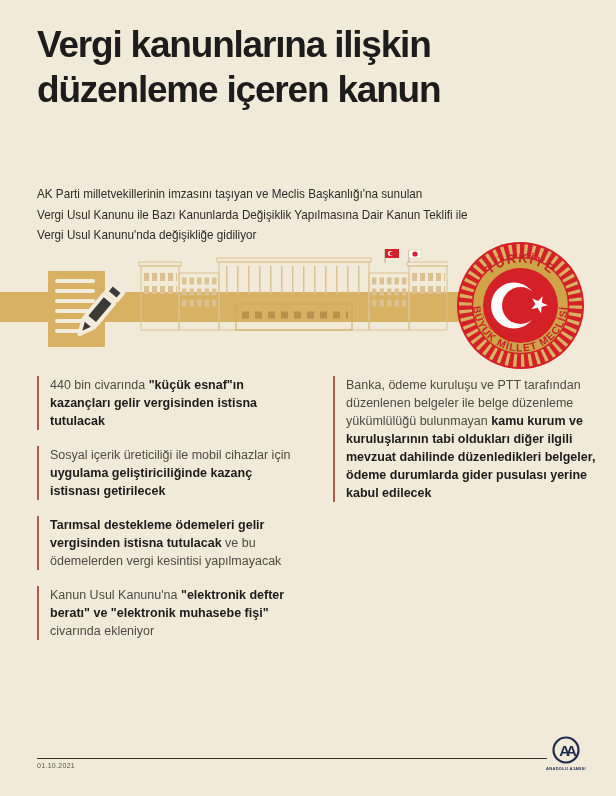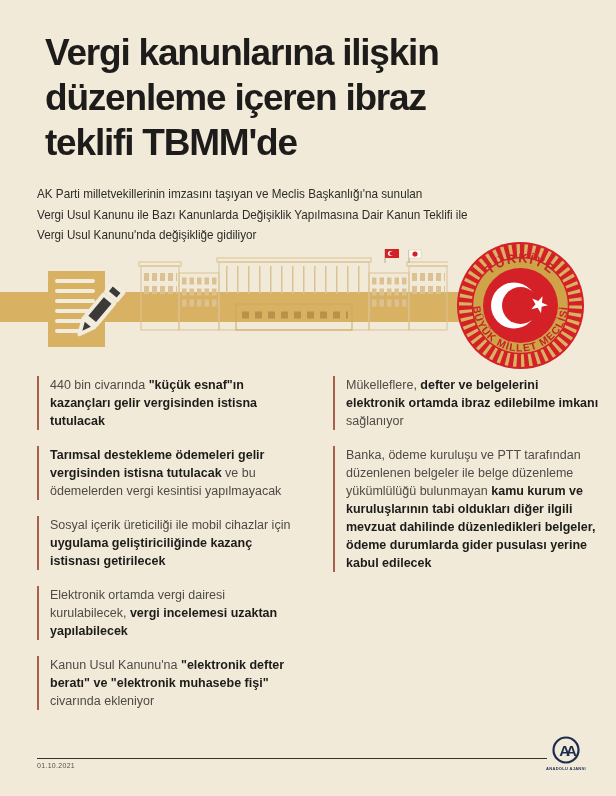--- a/index.html
+++ b/index.html
@@ -3,21 +3,21 @@
 <meta charset="utf-8">
 <style>
   html,body{margin:0;padding:0;background:#e8e2d2;}
   .page{
     position:relative;width:616px;height:796px;margin:0 auto;
     background:#f1ead9;overflow:hidden;
     font-family:"Liberation Sans",sans-serif;
   }
   
   .title{
-    position:absolute;left:37px;top:22px;margin:8px;
+    position:absolute;left:37px;top:22px;margin:0;
     font-size:37px;font-weight:800;line-height:45px;letter-spacing:-1.2px;
     color:#1d1c1a;
   }
   .title span{display:block;}
   .subtitle{
     position:absolute;left:37px;top:184px;margin:0;
     font-size:13px;font-weight:500;line-height:20.5px;color:#2e2c28;
     transform:scaleX(.9);transform-origin:left top;white-space:nowrap;
   }
   .subtitle span{display:block;}
@@ -39,22 +39,21 @@
   .footer-date{position:absolute;left:37px;top:762px;font-size:7px;color:#55524a;letter-spacing:.3px;}
   .aa-logo{position:absolute;left:545px;top:735px;}
 </style>
 </head>
 <body>
 
 <div class="page">
 
   <h1 class="title">
     <span>Vergi kanunlarına ilişkin</span>
-    <span>düzenleme içeren ibraz</span>
-    <span>teklifi TBMM'de</span>
+    <span>düzenleme içeren kanun</span>
   </h1>
 
   <p class="subtitle">
     <span>AK Parti milletvekillerinin imzasını taşıyan ve Meclis Başkanlığı'na sunulan</span>
     <span>Vergi Usul Kanunu ile Bazı Kanunlarda Değişiklik Yapılmasına Dair Kanun Teklifi ile</span>
     <span>Vergi Usul Kanunu'nda değişikliğe gidiliyor</span>
   </p>
 
   <div class="band"></div>
 
@@ -135,27 +134,25 @@
     </text>
     <circle cx="65.5" cy="65.5" r="37.5" fill="#d42027"></circle>
     <circle cx="59" cy="65.5" r="23" fill="#ffffff"></circle>
     <circle cx="65.5" cy="65.5" r="18.5" fill="#d42027"></circle>
     <path d="M0,-9 L2,-2.8 L8.6,-2.8 L3.3,1.1 L5.3,7.3 L0,3.5 L-5.3,7.3 L-3.3,1.1 L-8.6,-2.8 L-2,-2.8 Z" fill="#ffffff" transform="translate(84,64.5) rotate(95)"></path>
   </svg>
 
   <div class="cols">
     <div class="col" id="col-left">
         <div class="bullet"><span>440 bin civarında </span><span class="b">"küçük esnaf"ın kazançları gelir vergisinden istisna tutulacak</span></div>
+        <div class="bullet"><span>Sosyal içerik üreticiliği ile mobil cihazlar için </span><span class="b">uygulama geliştiriciliğinde kazanç istisnası getirilecek</span></div>
         <div class="bullet"><span class="b">Tarımsal destekleme ödemeleri gelir vergisinden istisna tutulacak</span><span> ve bu ödemelerden vergi kesintisi yapılmayacak</span></div>
-        <div class="bullet"><span>Sosyal içerik üreticiliği ile mobil cihazlar için </span><span class="b">uygulama geliştiriciliğinde kazanç istisnası getirilecek</span></div>
-        <div class="bullet"><span>Elektronik ortamda vergi dairesi kurulabilecek, </span><span class="b">vergi incelemesi uzaktan yapılabilecek</span></div>
         <div class="bullet"><span>Kanun Usul Kanunu'na </span><span class="b">"elektronik defter beratı" ve "elektronik muhasebe fişi"</span><span> civarında ekleniyor</span></div>
       </div>
     <div class="col" id="col-right">
-        <div class="bullet"><span>Mükelleflere, </span><span class="b">defter ve belgelerini elektronik ortamda ibraz edilebilme imkanı</span><span> sağlanıyor</span></div>
         <div class="bullet"><span>Banka, ödeme kuruluşu ve PTT tarafından düzenlenen belgeler ile belge düzenleme yükümlülüğü bulunmayan </span><span class="b">kamu kurum ve kuruluşlarının tabi oldukları diğer ilgili mevzuat dahilinde düzenledikleri belgeler, ödeme durumlarda gider pusulası yerine kabul edilecek</span></div>
       </div>
   </div>
 
   <div class="footer-line"></div>
   <div class="footer-date">01.10.2021</div>
   <svg class="aa-logo" width="42" height="42" viewBox="0 0 42 42">
     <circle cx="21" cy="15" r="12.5" fill="none" stroke="#1e2c4f" stroke-width="2.2"></circle>
     <text x="21" y="20.5" text-anchor="middle" font-size="15" font-weight="bold" fill="#1e2c4f" letter-spacing="-4" font-family="Liberation Sans, sans-serif">AA</text>
     <text x="21" y="34.5" text-anchor="middle" font-size="4" font-weight="bold" fill="#1e2c4f" letter-spacing=".3" font-family="Liberation Sans, sans-serif">ANADOLU AJANSI</text>

